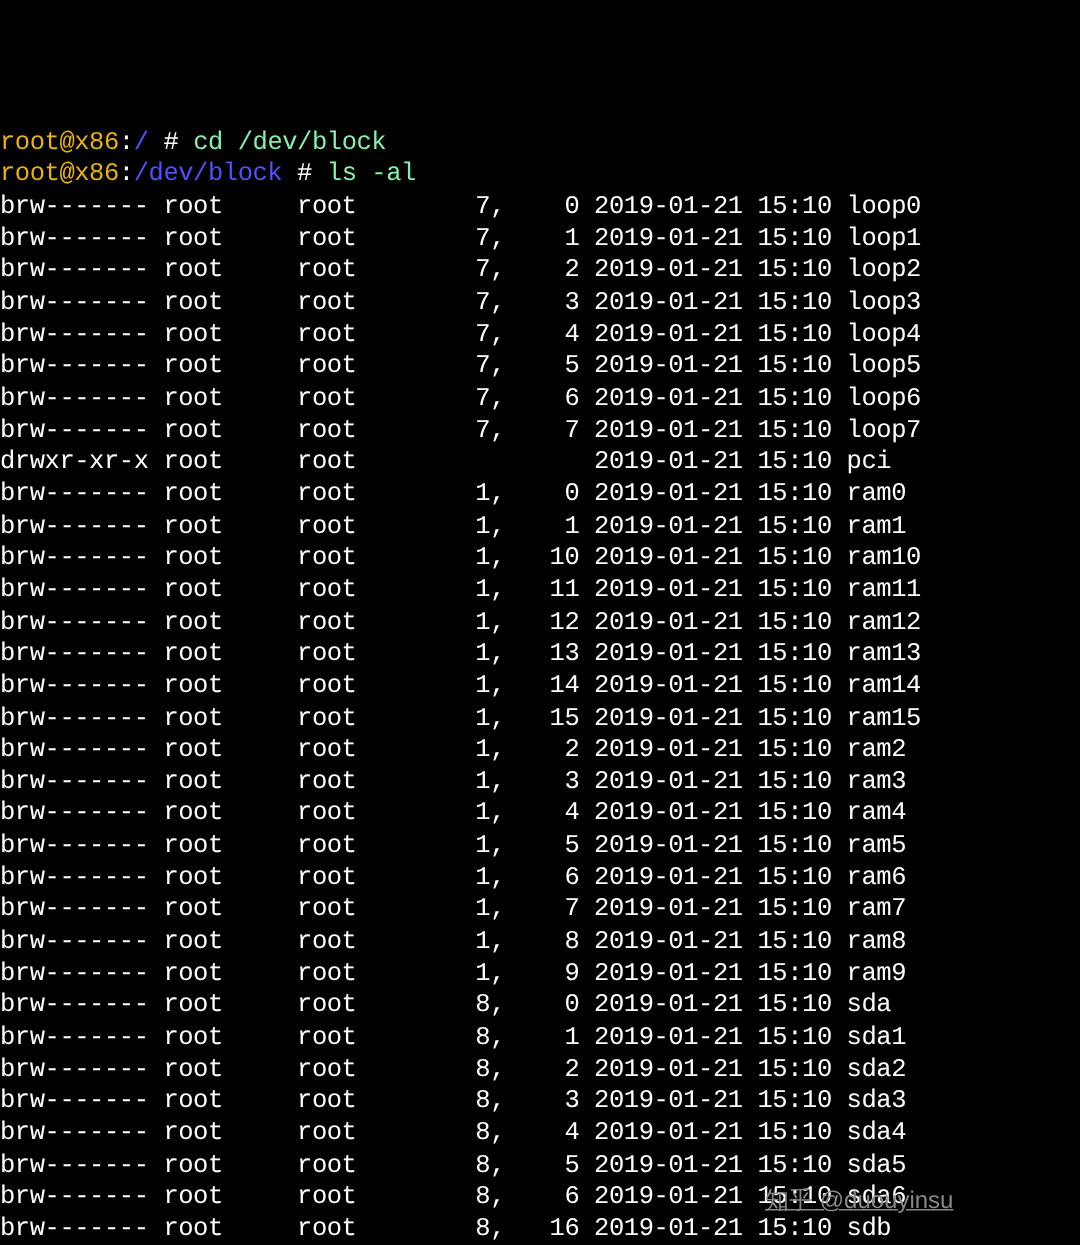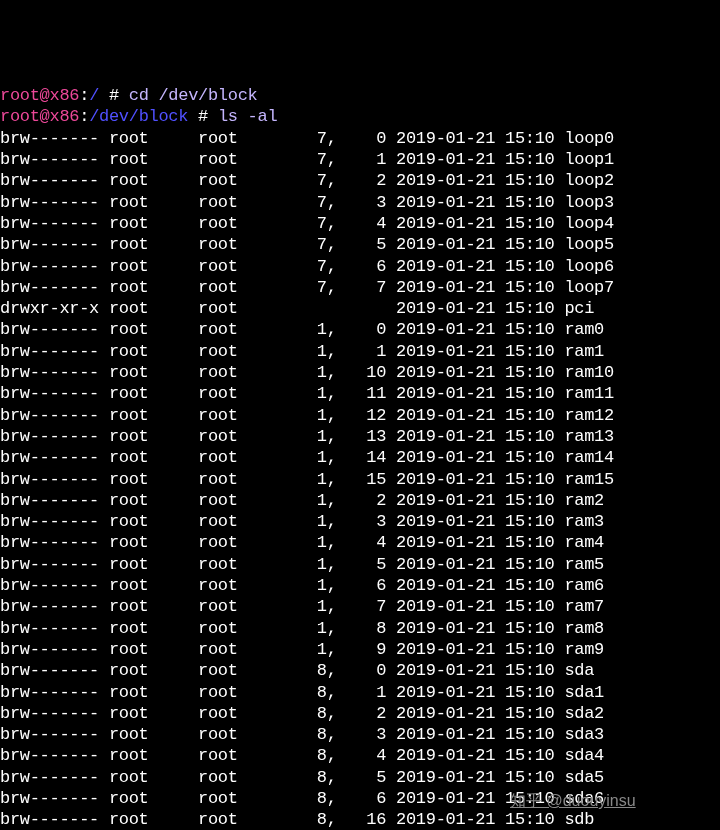--- a/index.html
+++ b/index.html
@@ -7,23 +7,23 @@
       padding: 0;
       background: #000000;
       color: #ffffff;
       font-family: "Courier New", monospace;
       font-size: 17px;
       line-height: 21.3px;
       width: 720px;
       white-space: pre;
       letter-spacing: -0.3px;
     }
-    .prompt-user { color: #ec4899; }
+    .prompt-user { color: #eab308; }
     .prompt-path { color: #5050ff; }
-    .cmd { color: #c4b5fd; }
+    .cmd { color: #86efac; }
     .row { display: block; height: 21.3px; }
     .watermark {
       position: absolute;
       left: 510px;
       top: 790px;
       color: #888;
       font-size: 16px;
       font-family: sans-serif;
       letter-spacing: 0;
       white-space: nowrap;

